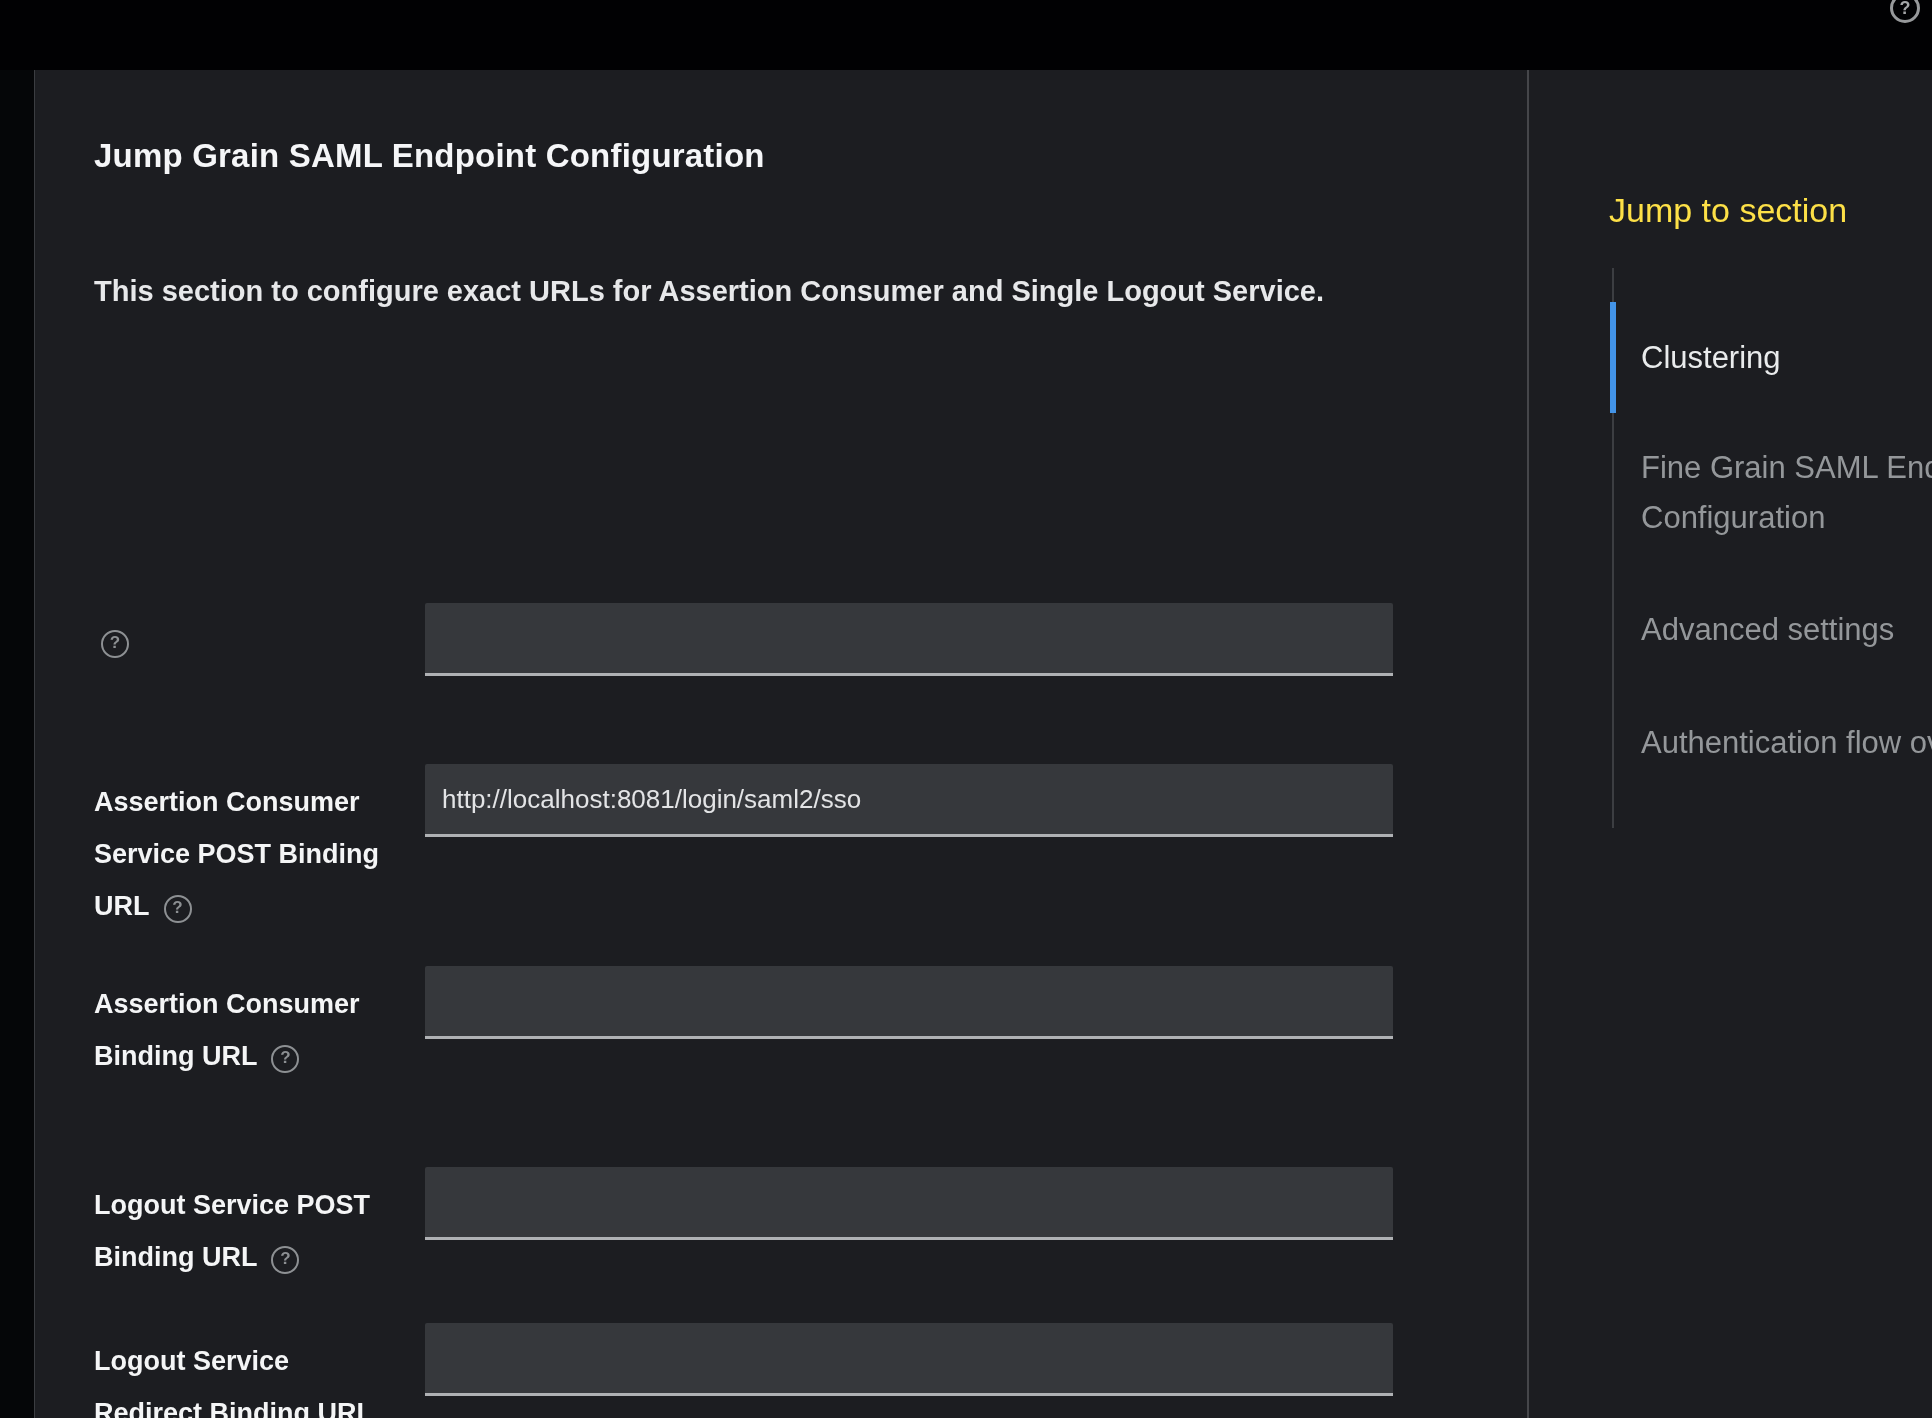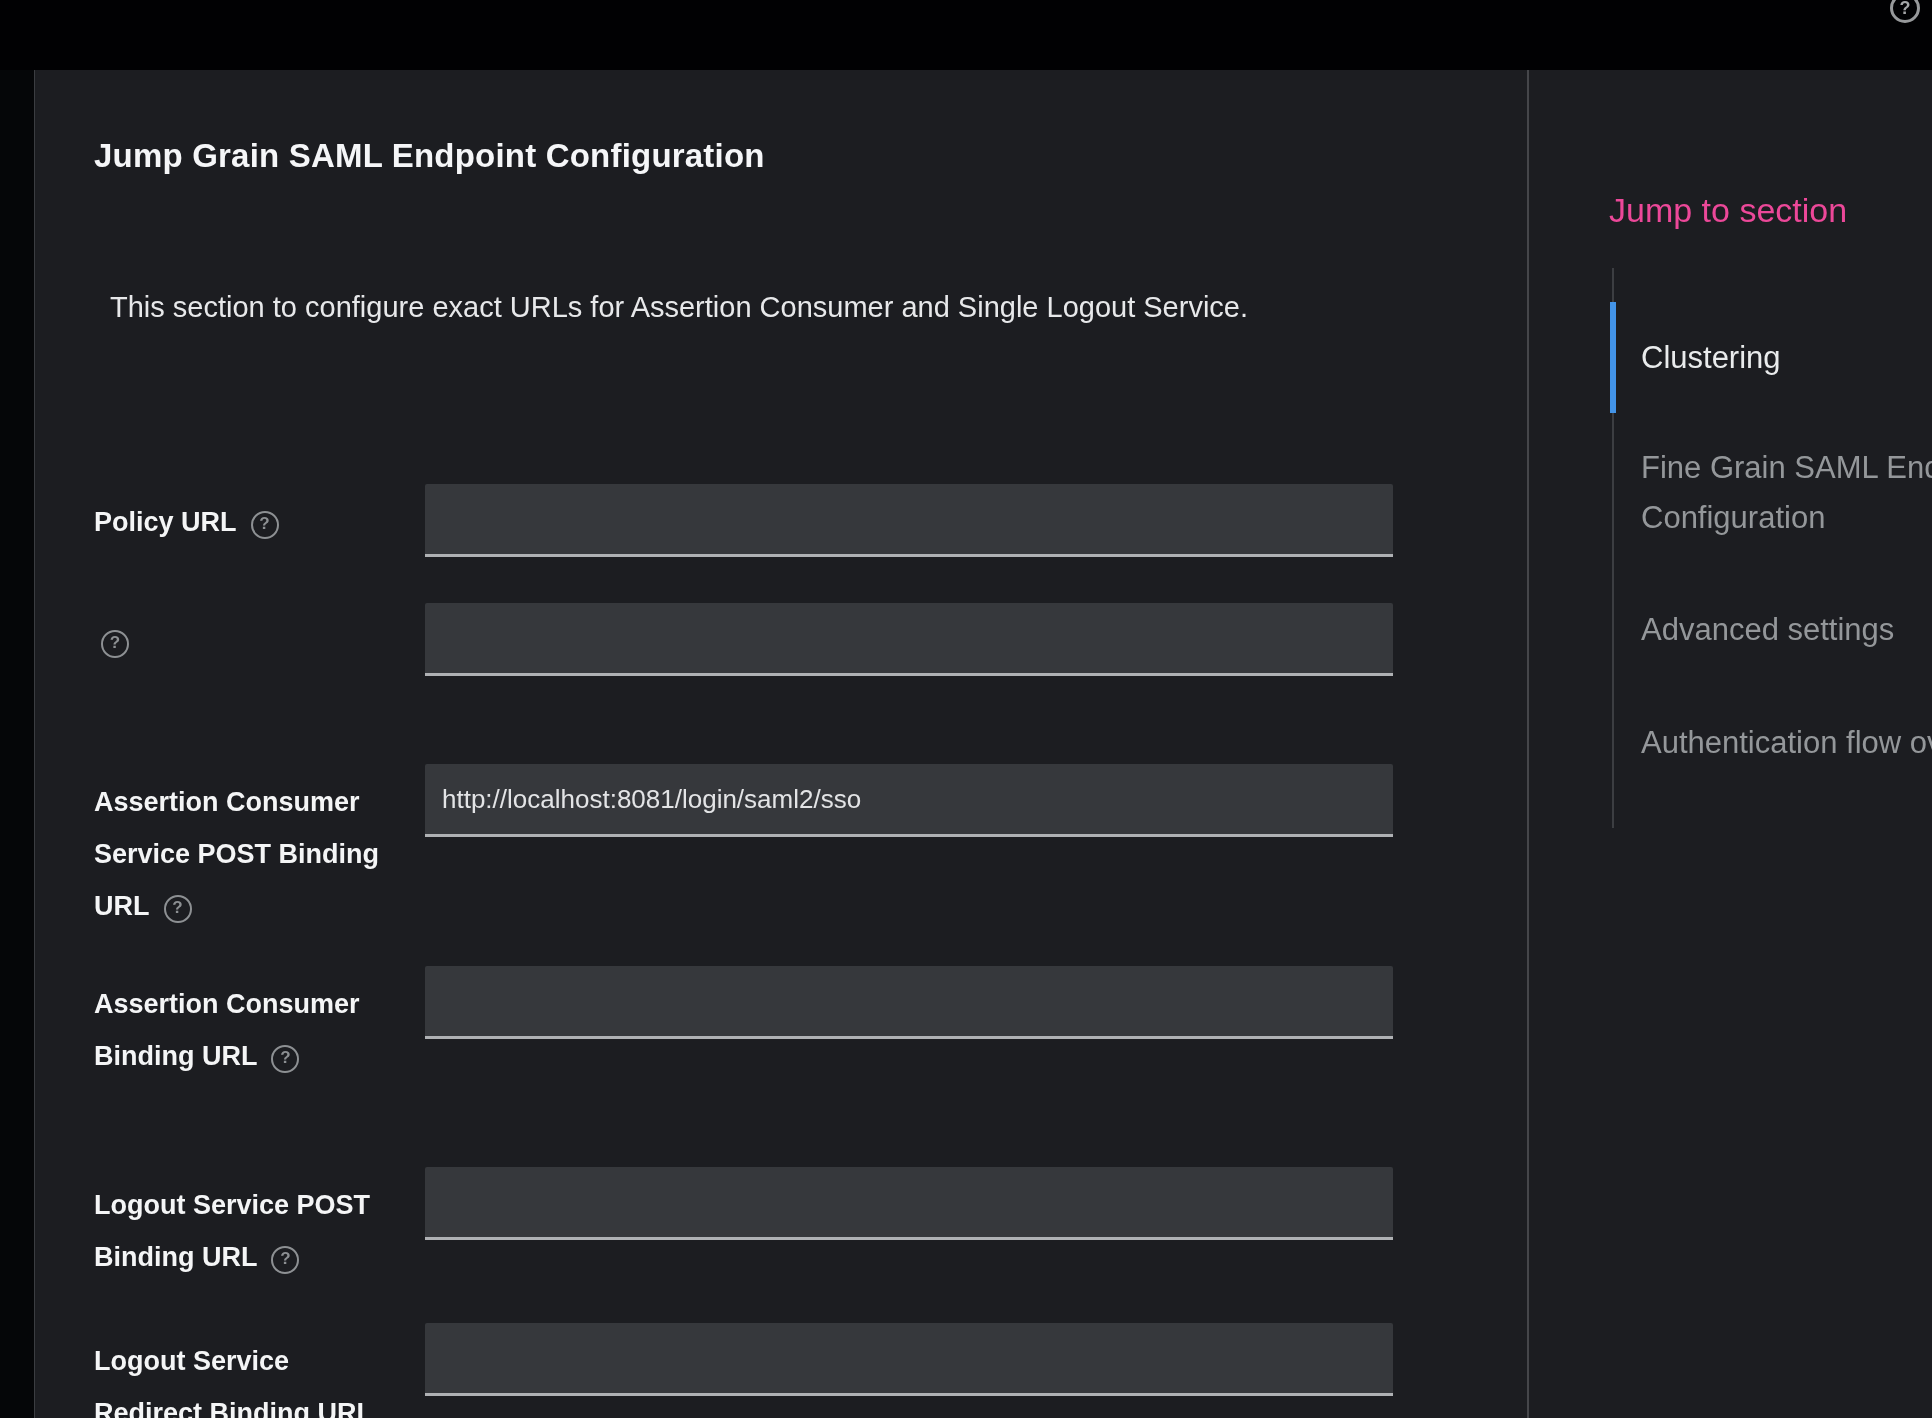--- a/index.html
+++ b/index.html
@@ -18,22 +18,22 @@
   }
   
   .gutter{position:absolute;top:70px;left:0;width:34px;height:1348px;background:#050608;border-right:1px solid #3b3d41;}
   
   .main{position:absolute;top:70px;left:35px;width:1492px;height:1348px;}
   .page-title{
     position:absolute;top:64px;left:59px;margin:0;
     font-size:33px;font-weight:700;letter-spacing:.2px;color:#f5f6f8;line-height:44px;white-space:nowrap;
   }
   .desc{
-    position:absolute;top:204px;left:59px;margin:16px;
-    font-size:29px;font-weight:400;color:#e7e8ea;line-height:35px;white-space:nowrap;text-align:right;
+    position:absolute;top:204px;left:59px;margin:0;
+    font-size:29px;font-weight:700;color:#e7e8ea;line-height:35px;white-space:nowrap;text-align:right;
   }
   .row{position:absolute;left:0;width:1492px;height:73px;}
   .flabel{
     position:absolute;left:59px;top:12px;width:300px;
     font-size:27px;font-weight:700;color:#f4f5f6;line-height:52px;
   }
   .lline{display:block;white-space:nowrap;}
   .help{
     display:inline-block;width:28px;height:28px;box-sizing:border-box;
     border:2.5px solid #8d9093;border-radius:50%;color:#8d9093;
@@ -47,21 +47,21 @@
     color:#e3e4e6;font-size:26px;padding:16px 17px;outline:none;
     font-family:"Liberation Sans","DejaVu Sans",sans-serif;
   }
   
   .sidebar{
     position:absolute;top:70px;left:1527px;width:405px;height:1348px;box-sizing:border-box;
     border-left:2px solid #45464a;background:#1c1d21;
   }
   .jump-title{
     position:absolute;top:120px;left:80px;margin:0;
-    font-size:34px;font-weight:400;color:#ec4899;line-height:40px;white-space:nowrap;
+    font-size:34px;font-weight:400;color:#fde047;line-height:40px;white-space:nowrap;
   }
   .nav-track{position:absolute;left:83px;top:198px;width:2px;height:560px;background:#3c3e42;}
   .nav-active-bar{position:absolute;left:81px;top:232px;width:6px;height:111px;background:#4394e8;}
   .nav-item{
     position:absolute;left:112px;width:293px;overflow:hidden;cursor:pointer;
     font-size:31px;font-weight:400;line-height:50px;color:#94979a;
   }
   .nav-item .nline{display:block;white-space:nowrap;}
   .nav-item.active{color:#e9ebec;}
   .ni-1{top:263px;}
@@ -81,26 +81,20 @@
   </div>
 
   <div class="gutter"></div>
 
   <div class="main">
 
     <h1 class="page-title">Jump Grain SAML Endpoint Configuration</h1>
     <p class="desc">This section to configure exact URLs for Assertion Consumer and Single Logout Service.</p>
 
 
-    <div class="row" style="top:414px">
-      <div class="flabel">
-        <span class="lline"><span>Policy URL</span><span class="help"><span>?</span></span></span>
-      </div>
-      <input type="text" value="" style="">
-    </div>
 
     <div class="row" style="top:533px">
       <div class="flabel">
         <span class="lline"><span class="help own"><span>?</span></span></span>
       </div>
       <input type="text" value="" style="">
     </div>
 
     <div class="row" style="top:694px">
       <div class="flabel">

